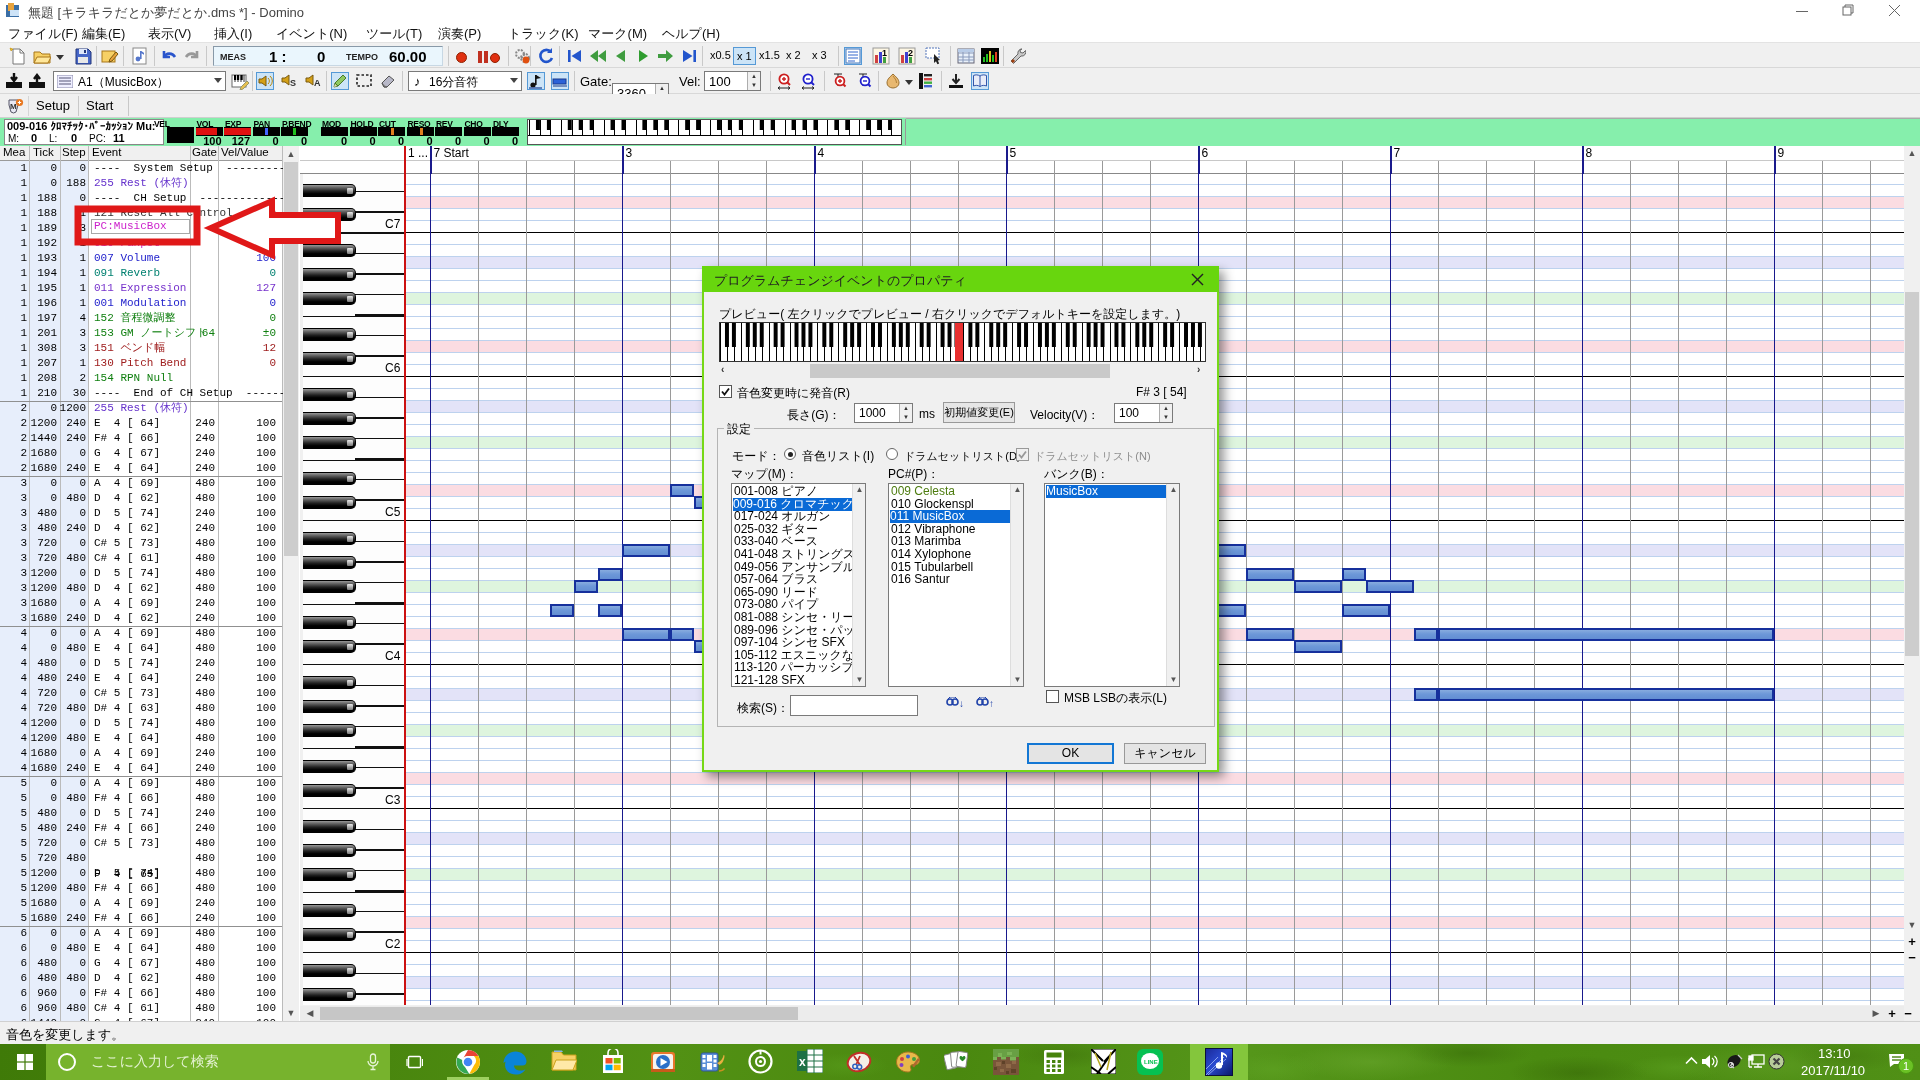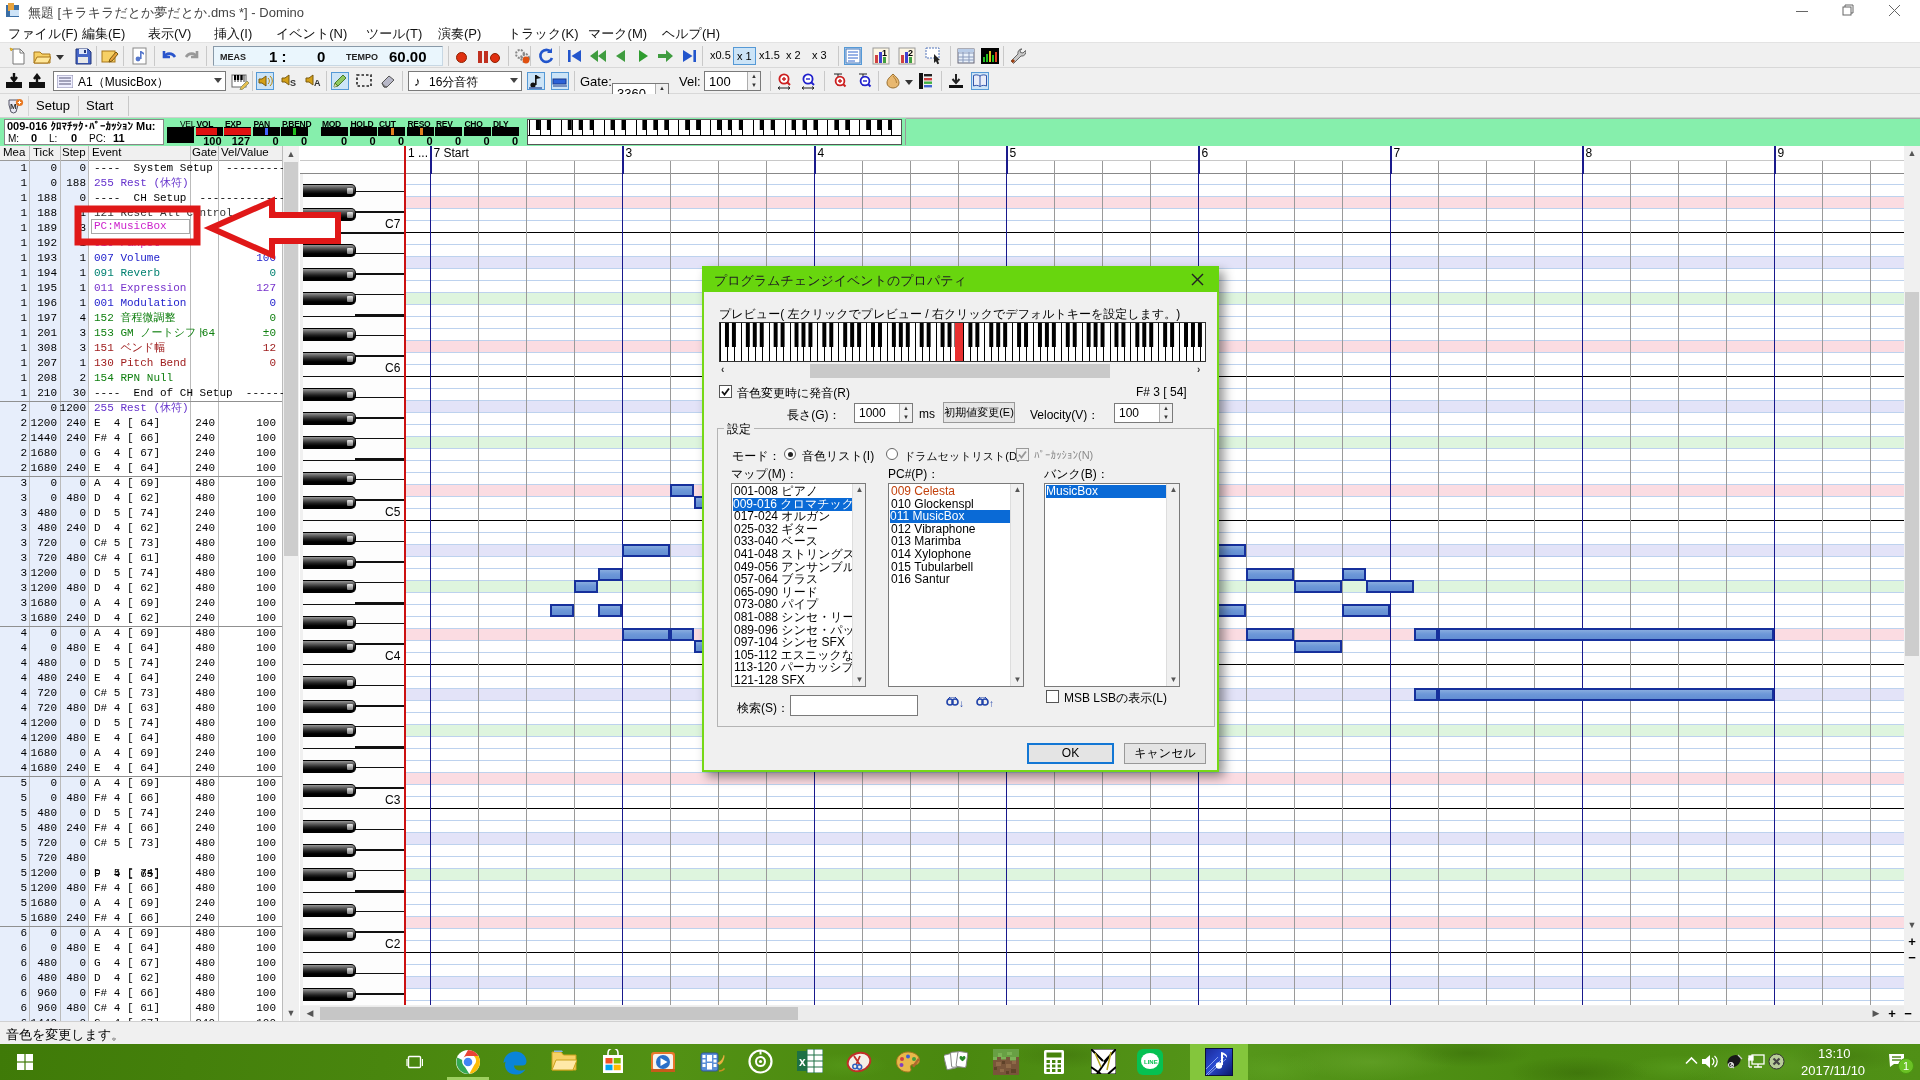--- a/index.html
+++ b/index.html
@@ -339,21 +339,21 @@
 <div class="ab" style="left:0;top:118px;width:1920px;height:28px;background:#86efac">
 <div class="ab" style="left:4px;top:1px;width:160px;height:26px;background:#fff;border:1px solid #888">
  <span class="ab" style="left:2px;top:0px;font-size:11px;font-weight:bold;color:#000;white-space:nowrap">009-016 ｸﾛﾏﾁｯｸ･ﾊﾟｰｶｯｼｮﾝ Mu:</span>
  <span class="ab" style="left:3px;top:13px;font-size:10px;color:#000">M:</span>
         <span class="ab" style="left:26px;top:12px;font-size:11px;font-weight:bold;color:#000">0</span>
  <span class="ab" style="left:44px;top:13px;font-size:10px;color:#000">L:</span>
         <span class="ab" style="left:66px;top:12px;font-size:11px;font-weight:bold;color:#000">0</span>
  <span class="ab" style="left:84px;top:13px;font-size:10px;color:#000">PC:</span>
         <span class="ab" style="left:108px;top:12px;font-size:11px;font-weight:bold;color:#000">11</span>
 </div>
-<span class="ab" style="left:180px;top:1px;font-size:8.5px;font-weight:normal;color:#000;letter-spacing:-0.3px">VEL</span>
+<span class="ab" style="left:154px;top:1px;font-size:8.5px;font-weight:bold;color:#000;letter-spacing:-0.3px">VEL</span>
 <div class="ab" style="left:167px;top:9px;width:27px;height:16px;background:#000">
 </div>
 <span class="ab" style="left:196.5px;top:1px;font-size:8.5px;font-weight:bold;color:#000;letter-spacing:-0.3px">VOL</span>
 <div class="ab" style="left:195.5px;top:9px;width:27px;height:9px;background:#000">
 <div class="ab" style="left:0;top:1px;width:21.330000000000002px;height:7px;background:#e01010"></div>
 </div>
 <span class="ab" style="left:195.5px;top:17px;width:26px;text-align:right;font-size:11px;font-weight:bold;color:#000">100</span>
 <span class="ab" style="left:225.0px;top:1px;font-size:8.5px;font-weight:bold;color:#000;letter-spacing:-0.3px">EXP</span>
 <div class="ab" style="left:224.0px;top:9px;width:27px;height:9px;background:#000">
 <div class="ab" style="left:0;top:1px;width:27.0px;height:7px;background:#e01010"></div>
@@ -1117,20 +1117,28 @@
  radial-gradient(80px 22px at 94% 35%,rgba(60,110,10,.4),transparent 70%),
  radial-gradient(120px 26px at 55% 50%,rgba(120,180,60,.35),transparent 70%),
  radial-gradient(100px 24px at 72% 80%,rgba(50,95,5,.45),transparent 70%),
  radial-gradient(140px 30px at 88% 60%,rgba(115,175,55,.3),transparent 70%)"></div>
 <svg class="ab" style="left:17px;top:10px" width="16" height="16" viewBox="0 0 16 16" fill="#fff">
 <rect x="0" y="0" width="7.4" height="7.4"></rect>
         <rect x="8.6" y="0" width="7.4" height="7.4"></rect>
 <rect x="0" y="8.6" width="7.4" height="7.4"></rect>
         <rect x="8.6" y="8.6" width="7.4" height="7.4"></rect>
       </svg>
+<div class="ab" style="left:46px;top:0;width:344px;height:36px;background:#77b32d">
+ <div class="ab" style="left:12px;top:9px;width:18px;height:18px;border:2.5px solid #fff;border-radius:50%"></div>
+ <span class="ab" style="left:45px;top:9px;font-size:14px;color:#e4f2d2">ここに入力して検索</span>
+ <svg class="ab" style="left:320px;top:9px" width="14" height="18" viewBox="0 0 14 18" fill="none" stroke="#e8f4da" stroke-width="1.3">
+  <rect x="4.5" y="1" width="5" height="9" rx="2.5"></rect>
+          <path d="M2 8a5 5 0 0 0 10 0M7 13v3M4.5 16.5h5"></path>
+        </svg>
+</div>
 <svg class="ab" style="left:406px;top:10px" width="17" height="16" viewBox="0 0 17 16" fill="none" stroke="#fff" stroke-width="1.4">
 <rect x="2.5" y="2.5" width="12" height="11" rx="1"></rect>
         <path d="M1 5v7M16.5 5v7" stroke-width="1.2"></path>
       </svg>
 <div class="ab" style="left:455px;top:5px">
         <svg width="26" height="26" viewBox="0 0 26 26">
           <circle cx="13" cy="13" r="12" fill="#fff"></circle>
           <path d="M13 1a12 12 0 0 1 10.4 6H13a6 6 0 0 0-5.7 4.1z" fill="#ea4335"></path>
           <path d="M23.4 7a12 12 0 0 1-9 17.8L19.2 16A6 6 0 0 0 18.9 7z" fill="#fbbc05"></path>
           <path d="M2.3 8.5a12 12 0 0 0 12 16.4L8.8 16A6 6 0 0 1 7.3 11z" fill="#34a853"></path>
@@ -1385,21 +1393,21 @@
  <div class="ab" style="left:2.5px;top:2.5px;width:5px;height:5px;border-radius:50%;background:#222"></div>
       </div>
 <span class="ab" style="left:98px;top:180px">音色リスト(I)</span>
 <div class="ab" style="left:182px;top:180px;width:12px;height:12px;border:1px solid #666;border-radius:50%;background:#fff"></div>
 <span class="ab" style="left:200px;top:181px;font-size:11px;white-space:nowrap">ドラムセットリスト(D)</span>
 <div class="ab" style="left:312px;top:180px;width:13px;height:13px;background:#f0f0f0;border:1px solid #999">
 <svg width="11" height="11" viewBox="0 0 11 11" fill="none" stroke="#999" stroke-width="1.8">
           <path d="M2 5.5l2.5 3L9 2.5"></path>
         </svg>
       </div>
-<span class="ab" style="left:330px;top:181px;color:#8c8c8c;font-size:11px;white-space:nowrap">ﾊﾟｰｶｯｼｮﾝ(N)</span>
+<span class="ab" style="left:330px;top:181px;color:#8c8c8c;font-size:11px;white-space:nowrap">ドラムセットリスト(N)</span>
 <span class="ab" style="left:27px;top:198px">マップ(M)：</span>
 <span class="ab" style="left:184px;top:198px">PC#(P)：</span>
 <span class="ab" style="left:340px;top:198px">バンク(B)：</span>
 <div class="ab" style="left:27px;top:215px;width:135px;height:204px;background:#fff;border:1px solid #7a7a7a;overflow:hidden">
 <div class="ab" style="left:2px;top:1px;height:13px;color:#000;font-size:12px;line-height:13px;white-space:nowrap">001-008 ピアノ</div>
 <div class="ab" style="left:1px;top:13.6px;width:119px;height:13px;background:#0a6ad6;color:#fff;font-size:12px;line-height:13px;white-space:nowrap;overflow:hidden">009-016 クロマチック・パーカッシ</div>
 <div class="ab" style="left:2px;top:26.2px;height:13px;color:#000;font-size:12px;line-height:13px;white-space:nowrap">017-024 オルガン</div>
 <div class="ab" style="left:2px;top:38.8px;height:13px;color:#000;font-size:12px;line-height:13px;white-space:nowrap">025-032 ギター</div>
 <div class="ab" style="left:2px;top:51.4px;height:13px;color:#000;font-size:12px;line-height:13px;white-space:nowrap">033-040 ベース</div>
 <div class="ab" style="left:2px;top:64.0px;height:13px;color:#000;font-size:12px;line-height:13px;white-space:nowrap">041-048 ストリングス/オーケス</div>
@@ -1412,21 +1420,21 @@
 <div class="ab" style="left:2px;top:152.19999999999996px;height:13px;color:#000;font-size:12px;line-height:13px;white-space:nowrap">097-104 シンセ SFX</div>
 <div class="ab" style="left:2px;top:164.79999999999995px;height:13px;color:#000;font-size:12px;line-height:13px;white-space:nowrap">105-112 エスニックなど</div>
 <div class="ab" style="left:2px;top:177.39999999999995px;height:13px;color:#000;font-size:12px;line-height:13px;white-space:nowrap">113-120 パーカッシブ</div>
 <div class="ab" style="left:2px;top:189.99999999999994px;height:13px;color:#000;font-size:12px;line-height:13px;white-space:nowrap">121-128 SFX</div>
 <div class="ab" style="left:120px;top:0;width:13px;height:202px;background:#f0f0f0;border-left:1px solid #ddd">
      <div class="ab" style="left:0;top:0;width:13px;height:12px;font-size:8px;color:#555;text-align:center;line-height:12px">▲</div>
      <div class="ab" style="left:0;bottom:0;width:13px;height:12px;font-size:8px;color:#555;text-align:center;line-height:12px">▼</div>
         </div>
 </div>
 <div class="ab" style="left:184px;top:215px;width:136px;height:204px;background:#fff;border:1px solid #7a7a7a;overflow:hidden">
-<div class="ab" style="left:2px;top:1px;height:13px;color:#c2410c;font-size:12px;line-height:13px;white-space:nowrap">009 Celesta</div>
+<div class="ab" style="left:2px;top:1px;height:13px;color:#4d7c0f;font-size:12px;line-height:13px;white-space:nowrap">009 Celesta</div>
 <div class="ab" style="left:2px;top:13.6px;height:13px;color:#000;font-size:12px;line-height:13px;white-space:nowrap">010 Glockenspl</div>
 <div class="ab" style="left:1px;top:26.2px;width:120px;height:13px;background:#0a6ad6;color:#fff;font-size:12px;line-height:13px;white-space:nowrap;overflow:hidden">011 MusicBox</div>
 <div class="ab" style="left:2px;top:38.8px;height:13px;color:#000;font-size:12px;line-height:13px;white-space:nowrap">012 Vibraphone</div>
 <div class="ab" style="left:2px;top:51.4px;height:13px;color:#000;font-size:12px;line-height:13px;white-space:nowrap">013 Marimba</div>
 <div class="ab" style="left:2px;top:64.0px;height:13px;color:#000;font-size:12px;line-height:13px;white-space:nowrap">014 Xylophone</div>
 <div class="ab" style="left:2px;top:76.6px;height:13px;color:#000;font-size:12px;line-height:13px;white-space:nowrap">015 Tubularbell</div>
 <div class="ab" style="left:2px;top:89.19999999999999px;height:13px;color:#000;font-size:12px;line-height:13px;white-space:nowrap">016 Santur</div>
 <div class="ab" style="left:121px;top:0;width:13px;height:202px;background:#f0f0f0;border-left:1px solid #ddd">
      <div class="ab" style="left:0;top:0;width:13px;height:12px;font-size:8px;color:#555;text-align:center;line-height:12px">▲</div>
      <div class="ab" style="left:0;bottom:0;width:13px;height:12px;font-size:8px;color:#555;text-align:center;line-height:12px">▼</div>

